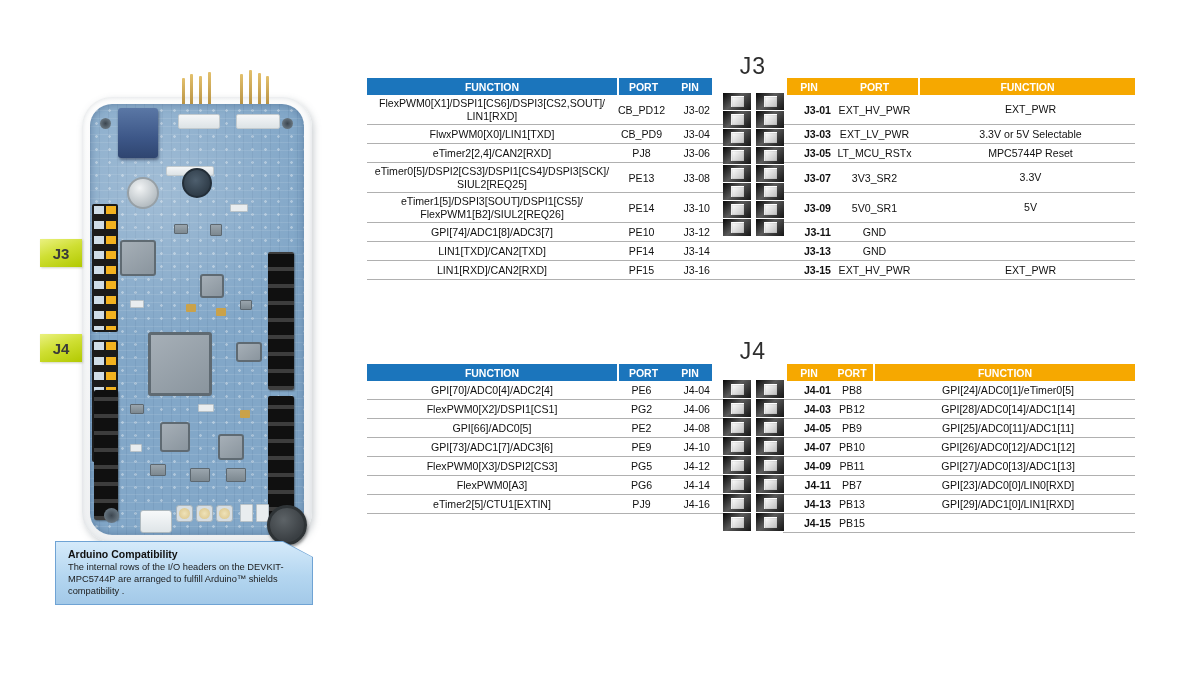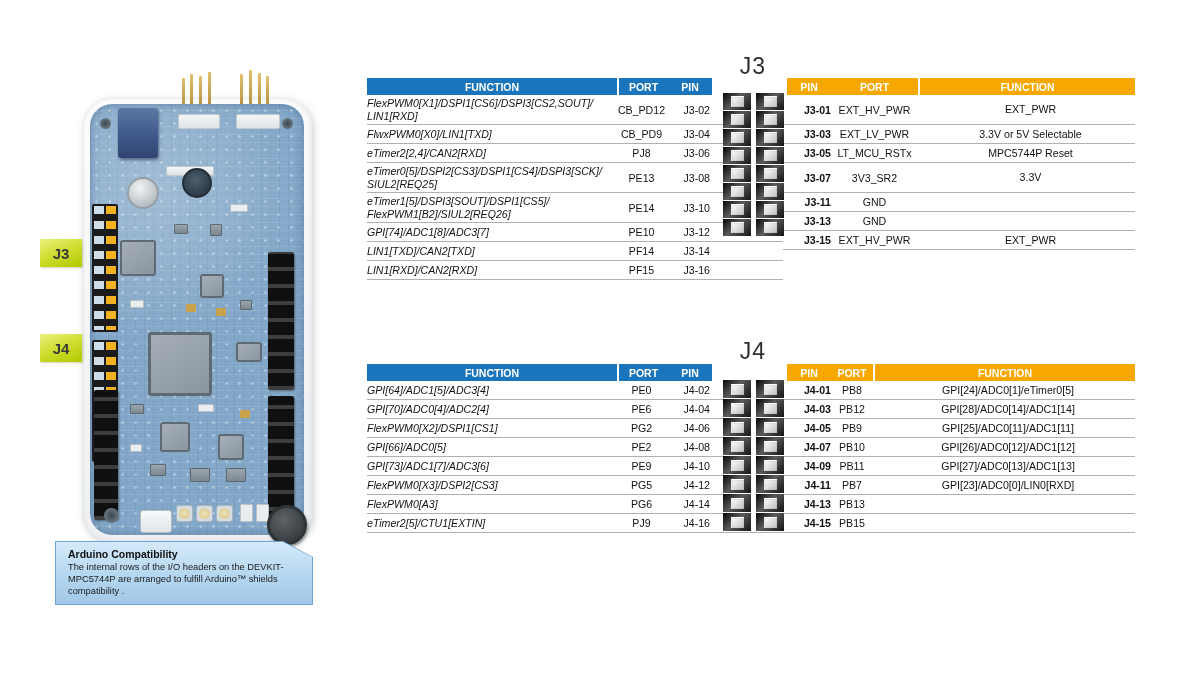--- a/index.html
+++ b/index.html
@@ -38,21 +38,21 @@
   #sec-j4 .right-head .porth{width:42px;}
   .right-head .fnh{flex:1;margin-left:2px;background:var(--orange);}
 
   .tbody{position:absolute;top:37px;}
   #sec-j4 .tbody{top:43px;}
   .left-body{left:0;width:416px;}
   .right-body{left:416px;width:352px;}
 
   .trow{display:flex;align-items:center;border-bottom:1px solid var(--line);height:19px;font-size:10.6px;color:var(--ink);}
   .trow.tall{height:30px;}
-  .left-body .fn{width:250px;text-align:left;white-space:pre-line;line-height:12.5px;font-style:italic;}
+  .left-body .fn{width:250px;text-align:center;white-space:pre-line;line-height:12.5px;}
   .left-body .port{width:49px;text-align:center;}
   .left-body .pin{width:44px;text-align:right;font-weight:normal;}
   .left-body .gap{width:73px;}
   .right-body .gap{width:4px;}
   .right-body .pin{width:44px;text-align:right;font-weight:bold;}
   #sec-j3 .right-body .port{width:87px;text-align:center;}
   #sec-j4 .right-body .port{width:42px;text-align:center;}
   .right-body .fn{flex:1;text-align:center;padding-left:8px;white-space:pre-line;line-height:12.5px;}
 
   .pin-block{position:absolute;left:356px;display:grid;grid-template-columns:28px 28px;column-gap:5px;row-gap:1px;background:#fff;z-index:5;padding:0;}
@@ -340,20 +340,26 @@
     <div class="pin">J3-05</div>
     <div class="port">LT_MCU_RSTx</div>
     <div class="fn">MPC5744P Reset</div>
   </div>
         <div class="trow tall">
     <div class="gap"></div>
     <div class="pin">J3-07</div>
     <div class="port">3V3_SR2</div>
     <div class="fn">3.3V</div>
   </div>
+        <div class="trow tall">
+    <div class="gap"></div>
+    <div class="pin">J3-09</div>
+    <div class="port">5V0_SR1</div>
+    <div class="fn">5V</div>
+  </div>
         <div class="trow">
     <div class="gap"></div>
     <div class="pin">J3-11</div>
     <div class="port">GND</div>
     <div class="fn"></div>
   </div>
         <div class="trow">
     <div class="gap"></div>
     <div class="pin">J3-13</div>
     <div class="port">GND</div>
@@ -372,26 +378,20 @@
     <div class="sec-title">J4</div>
     <div class="thead left-head">
       <div class="h fnh">FUNCTION</div>
       <div class="grp">
         <div class="h porth">PORT</div>
         <div class="h pinh">PIN</div>
       </div>
     </div>
     <div class="tbody left-body">
         <div class="trow">
-    <div class="fn">GPI[64]/ADC1[5]/ADC3[4]</div>
-    <div class="port">PE0</div>
-    <div class="pin">J4-02</div>
-    <div class="gap"></div>
-  </div>
-        <div class="trow">
     <div class="fn">GPI[70]/ADC0[4]/ADC2[4]</div>
     <div class="port">PE6</div>
     <div class="pin">J4-04</div>
     <div class="gap"></div>
   </div>
         <div class="trow">
     <div class="fn">FlexPWM0[X2]/DSPI1[CS1]</div>
     <div class="port">PG2</div>
     <div class="pin">J4-06</div>
     <div class="gap"></div>
@@ -518,20 +518,21 @@
         <div class="trow">
     <div class="gap"></div>
     <div class="pin">J4-11</div>
     <div class="port">PB7</div>
     <div class="fn">GPI[23]/ADC0[0]/LIN0[RXD]</div>
   </div>
         <div class="trow">
     <div class="gap"></div>
     <div class="pin">J4-13</div>
     <div class="port">PB13</div>
+    <div class="fn">GPI[29]/ADC1[0]/LIN1[RXD]</div>
   </div>
         <div class="trow">
     <div class="gap"></div>
     <div class="pin">J4-15</div>
     <div class="port">PB15</div>
   </div>
       </div>
   </div>
 
 </div>

